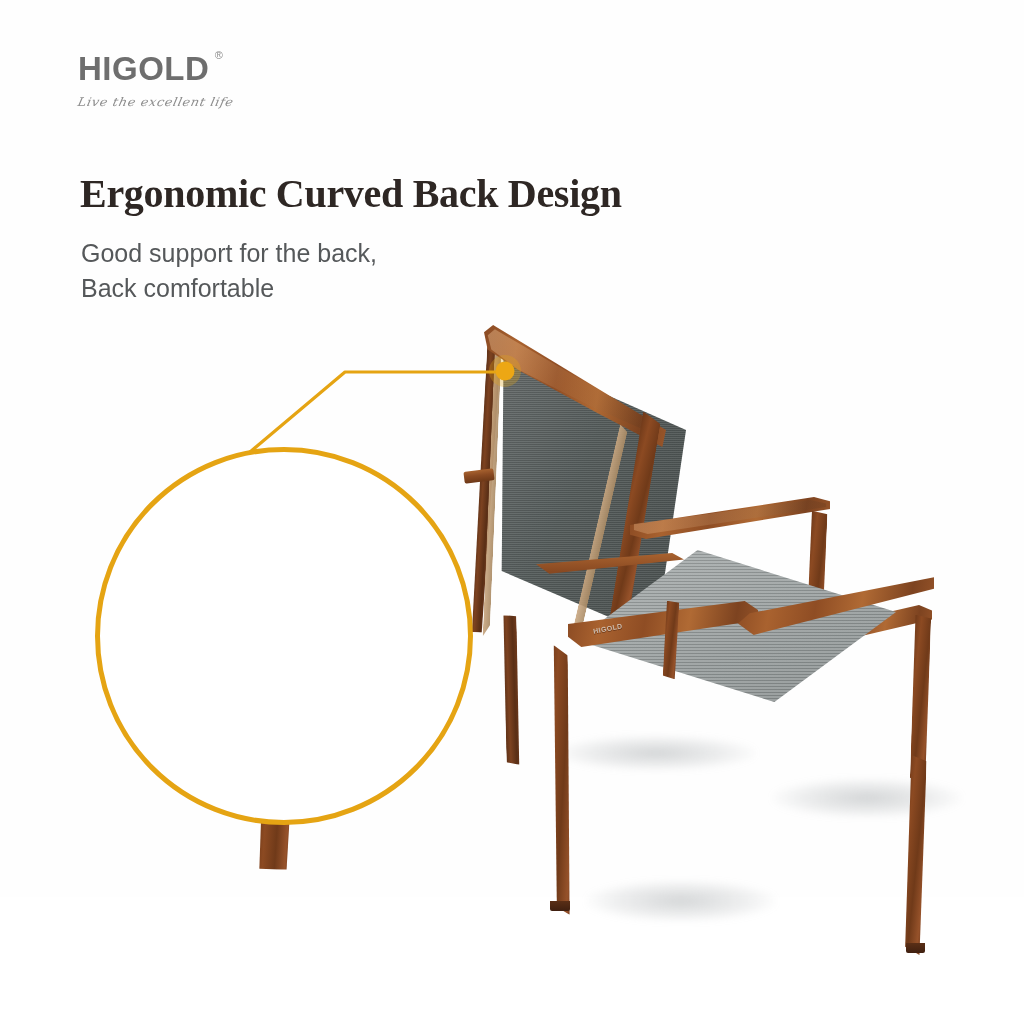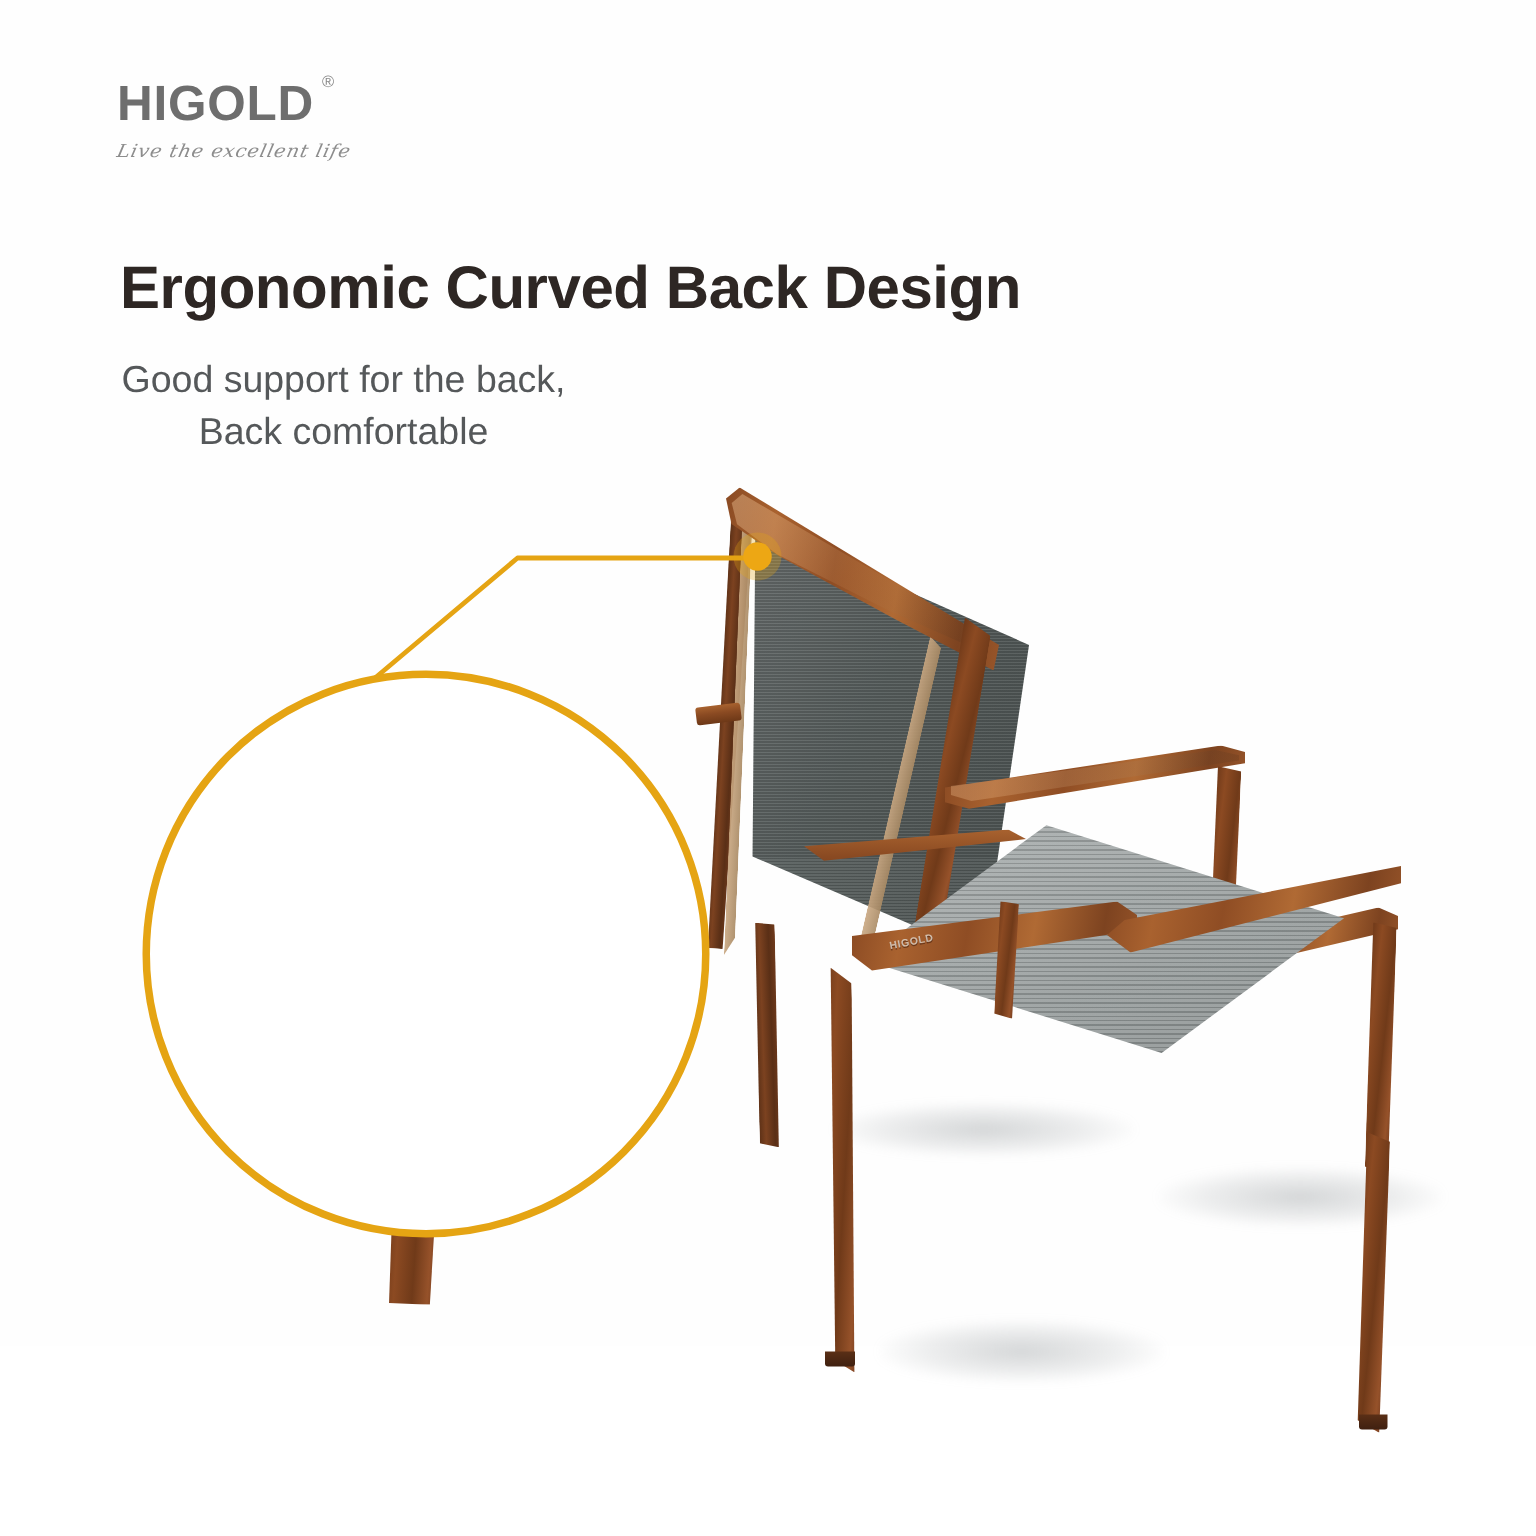--- a/index.html
+++ b/index.html
@@ -39,27 +39,28 @@
     transform-origin:left center;
     white-space:nowrap;
   }
 
   
   .headline {
     position:absolute; left:80px; top:170px;
     font-size:40px; font-weight:bold;
     color:#2e2724; letter-spacing:-0.3px;
     white-space:nowrap;
+    font-family:Liberation Serif, serif;
   }
   .subhead {
     position:absolute; left:81px; top:236px;
     font-size:25px; color:#55585a; line-height:1.38;
     font-weight:normal;
   }
-  .subhead div { white-space:nowrap;text-align:center; }
+  .subhead div { white-space:nowrap; }
 
   
   .callout-svg { position:absolute; left:0; top:0; width:1024px; height:1024px; pointer-events:none; }
 
   
   .magnifier {
     position:absolute; left:95px; top:447px;
     width:378px; height:378px;
     border-radius:50%;
     border:5px solid #e5a413;

